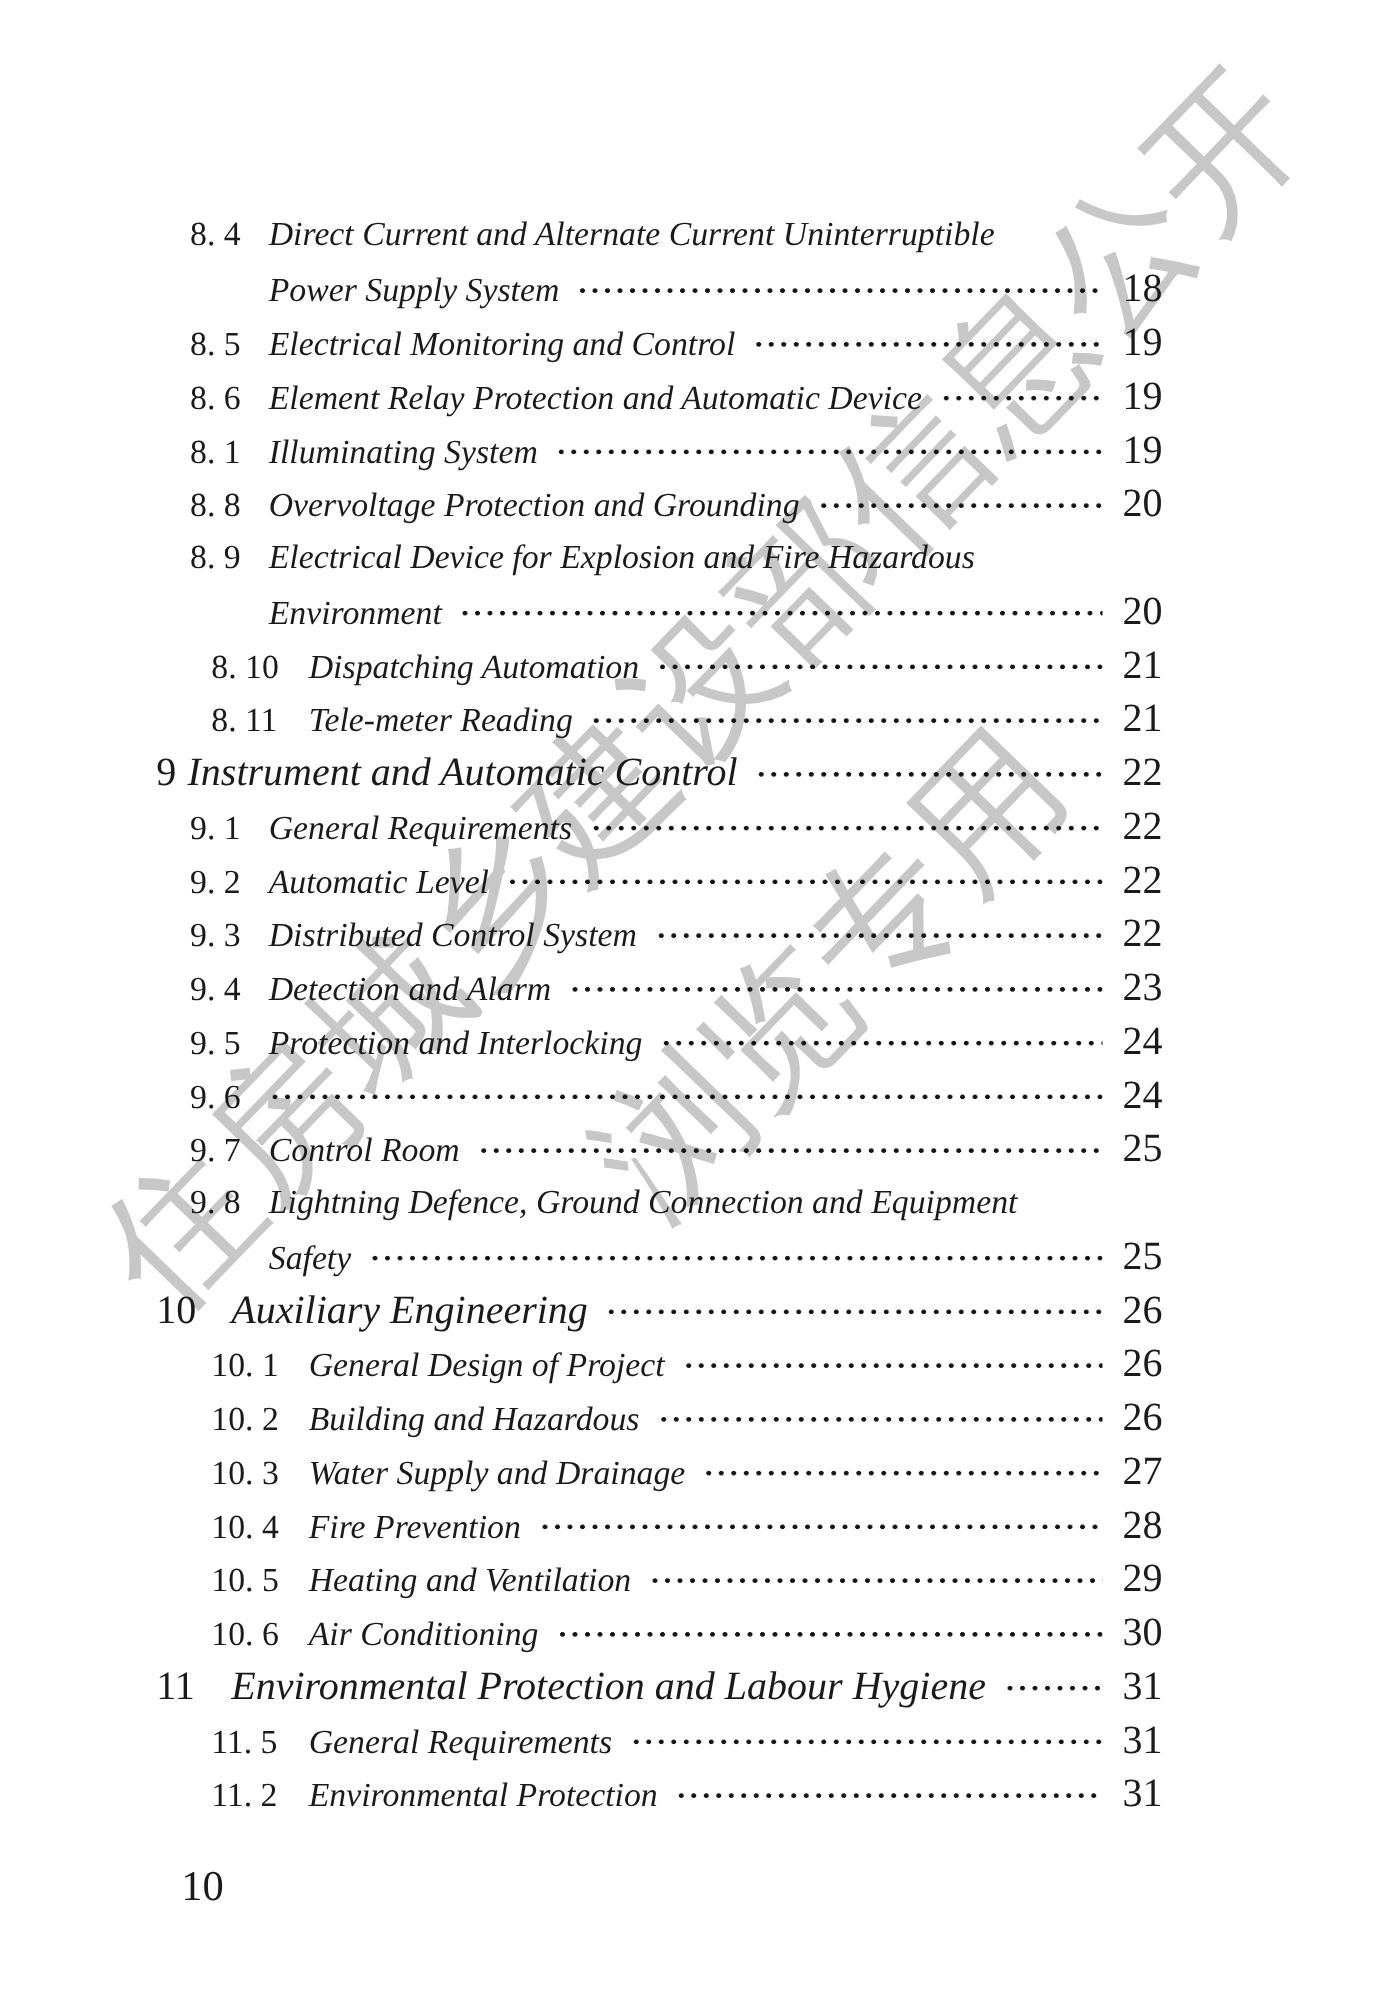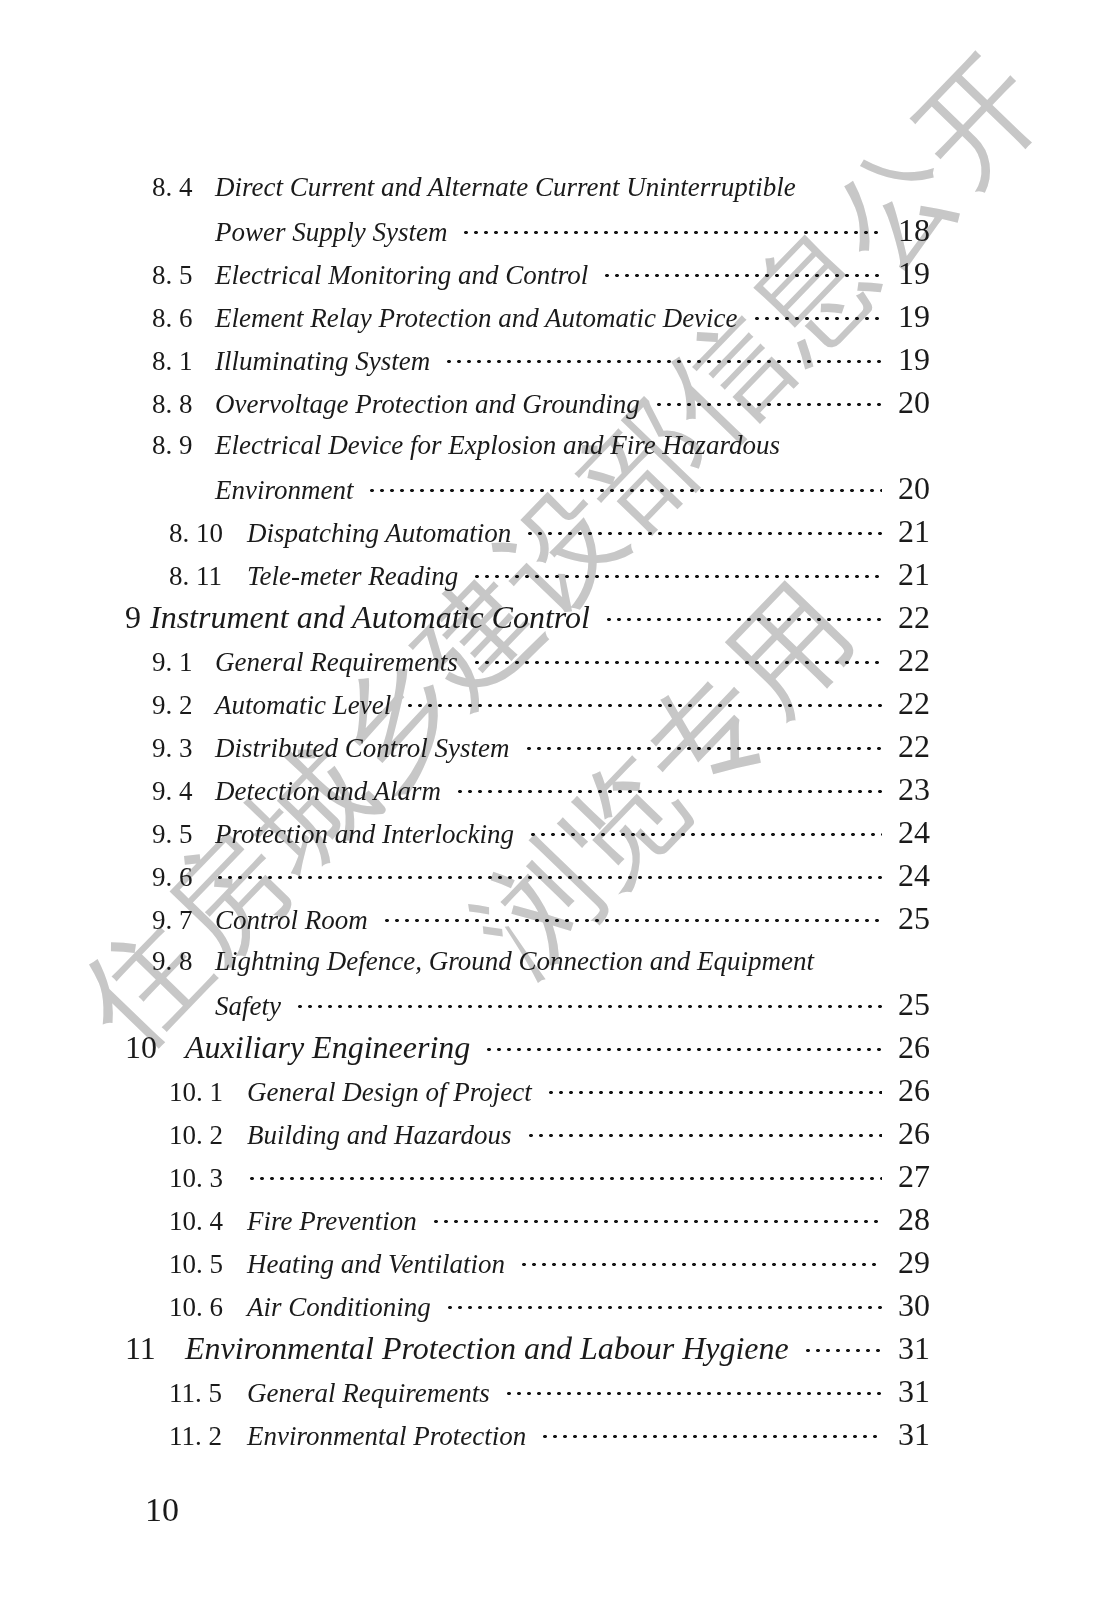--- a/index.html
+++ b/index.html
@@ -213,20 +213,21 @@
     <span class="pageno">26</span>
   </div>
     <div class="row lvl2 widenum">
     <span class="num">10. 2</span>
     <span class="title">Building and Hazardous</span>
     <span class="leader"></span>
     <span class="pageno">26</span>
   </div>
     <div class="row lvl2 widenum">
     <span class="num">10. 3</span>
+    <span class="title">Water Supply and Drainage</span>
     <span class="leader"></span>
     <span class="pageno">27</span>
   </div>
     <div class="row lvl2 widenum">
     <span class="num">10. 4</span>
     <span class="title">Fire Prevention</span>
     <span class="leader"></span>
     <span class="pageno">28</span>
   </div>
     <div class="row lvl2 widenum">

